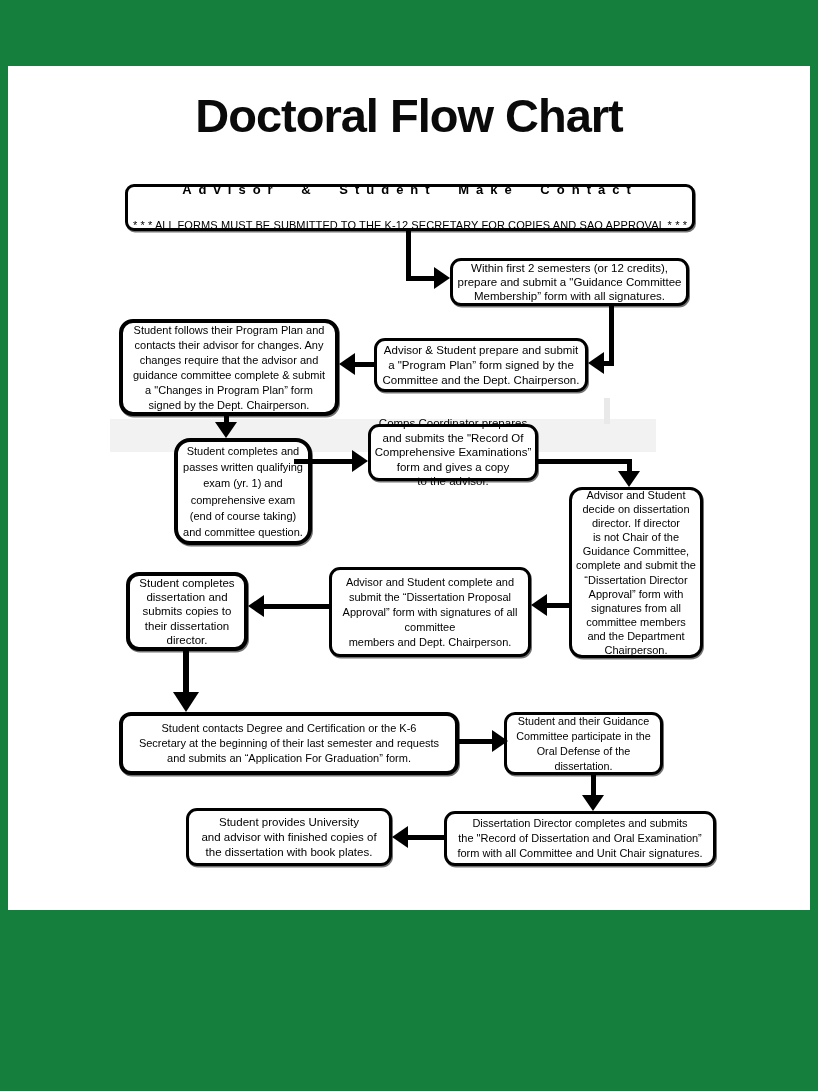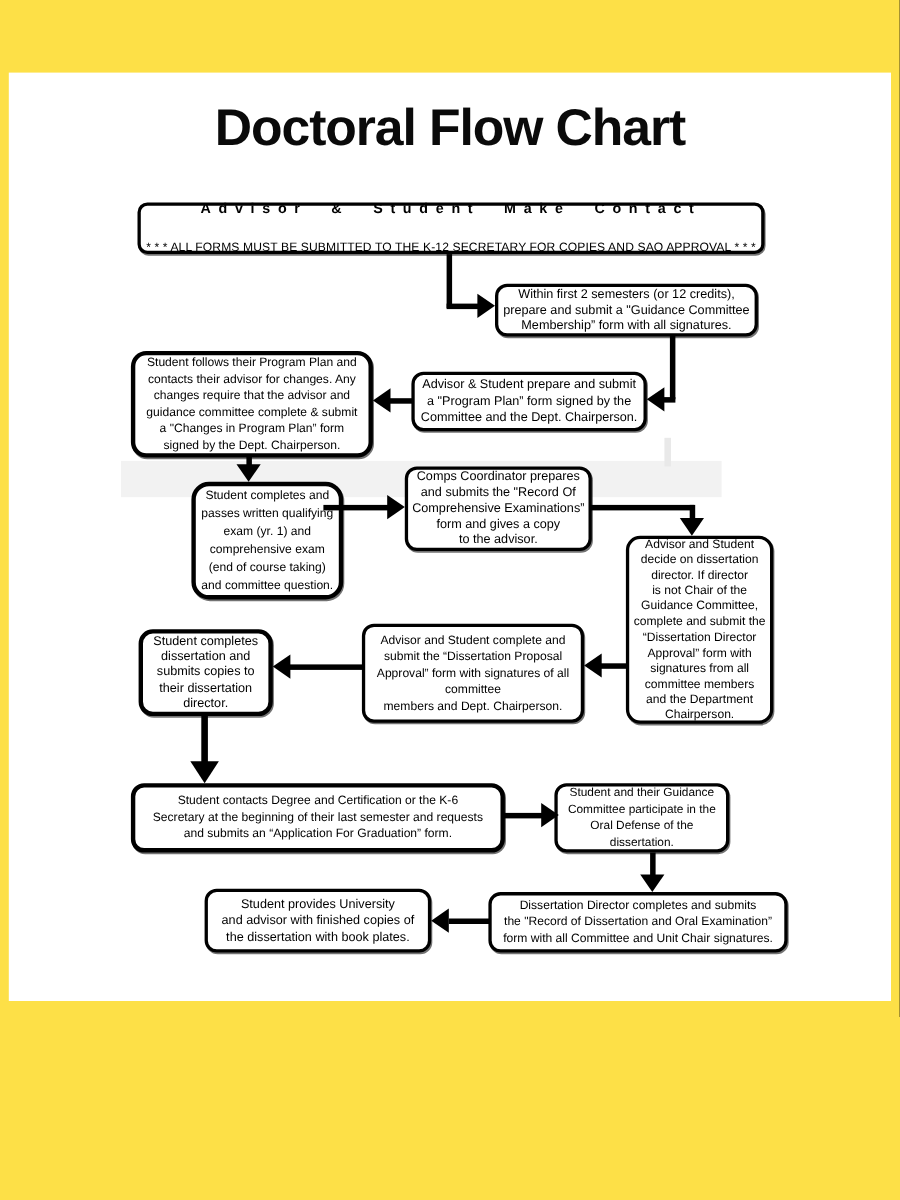--- a/index.html
+++ b/index.html
@@ -1,36 +1,36 @@
 <!DOCTYPE html>
 <html><head>
 <meta charset="utf-8">
 <style>
   html,body{margin:0;padding:0;background:#000;}
-  #canvas{position:relative;width:818px;height:1091px;background:#fde047;overflow:hidden;
+  #canvas{position:relative;width:818px;height:1091px;background:#15803d;overflow:hidden;
           font-family:"Liberation Sans","DejaVu Sans",sans-serif;color:#000;}
   .sheet{position:absolute;left:8px;top:66px;width:802px;height:844px;background:#fff;}
   .scan-band{position:absolute;background:#f2f2f2;}
   .scan-line{position:absolute;background:#e9e9e9;}
   #page-title{position:absolute;left:0;right:0;top:88px;margin:0;text-align:center;
           font-size:47px;font-weight:bold;letter-spacing:-1px;color:#0a0a0a;}
   .box{position:absolute;box-sizing:border-box;border:3px solid #000;border-radius:11px;
        background:#fff;display:flex;align-items:center;justify-content:center;
        text-align:center;white-space:pre-line;font-size:11.5px;line-height:14.5px;
        box-shadow:1px 1.5px 0 rgba(0,0,0,0.55);padding:1px 2px;}
   
   .b1{left:125px;top:184px;width:570px;height:47px;border-radius:9px;flex-direction:column;gap:21px;}
   .banner-title{font-size:13px;font-weight:bold;letter-spacing:7px;word-spacing:11px;white-space:nowrap;}
   .banner-note{font-size:11px;letter-spacing:0.1px;white-space:nowrap;}
   
   .b2{left:450px;top:258px;width:239px;height:48px;line-height:14.3px;}
   .b3{left:374px;top:338px;width:214px;height:54px;line-height:15px;}
   .b4{left:119px;top:319px;width:220px;height:97px;border-width:4px;font-size:11px;line-height:15px;border-radius:14px;}
   .b5{left:158px;top:438px;width:138px;height:107px;border-width:4px;font-size:11px;line-height:16.2px;border-radius:16px;margin-left:16px;}
-  .b6{left:368px;top:424px;width:170px;height:77px;line-height:14.6px;}
+  .b6{left:368px;top:424px;width:170px;height:57px;line-height:14.6px;}
   .b7{left:569px;top:487px;width:134px;height:171px;font-size:11px;line-height:14.1px;border-radius:13px;}
   .b8{left:329px;top:567px;width:202px;height:90px;font-size:11px;line-height:15px;}
   .b9{left:126px;top:572px;width:122px;height:79px;border-width:4px;line-height:14.2px;border-radius:13px;}
   .b10{left:119px;top:712px;width:340px;height:63px;border-width:4px;font-size:11px;line-height:15px;border-radius:12px;}
   .b11{left:504px;top:712px;width:159px;height:63px;font-size:10.8px;line-height:15px;}
   .b12{left:444px;top:811px;width:272px;height:55px;font-size:11px;line-height:14.8px;}
   .b13{left:186px;top:808px;width:206px;height:58px;line-height:15px;}
   
   .seg{position:absolute;background:#000;}
   .head{position:absolute;width:0;height:0;}

